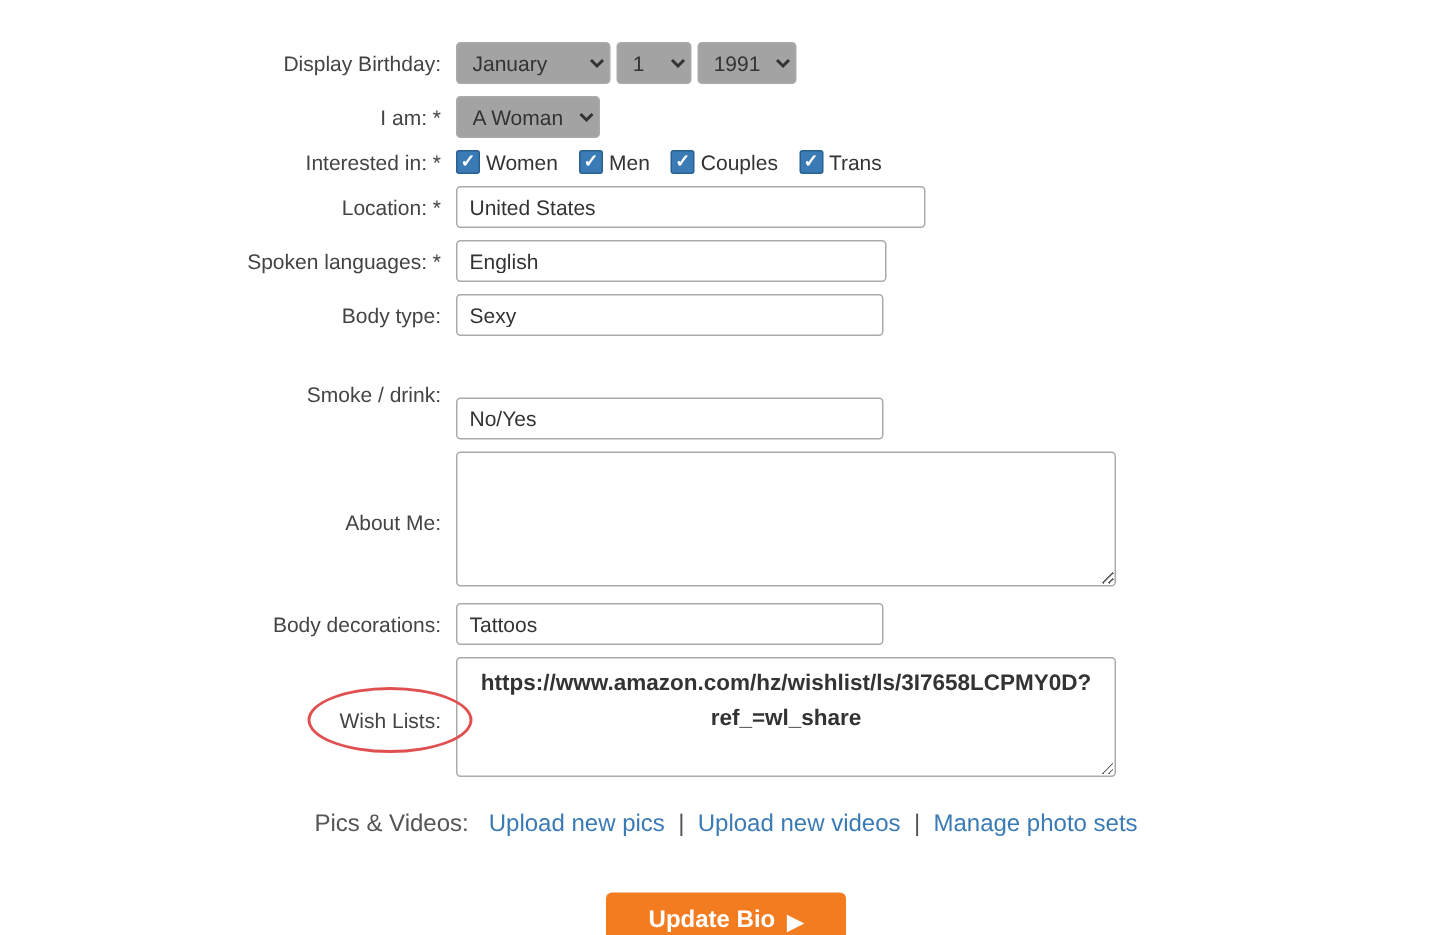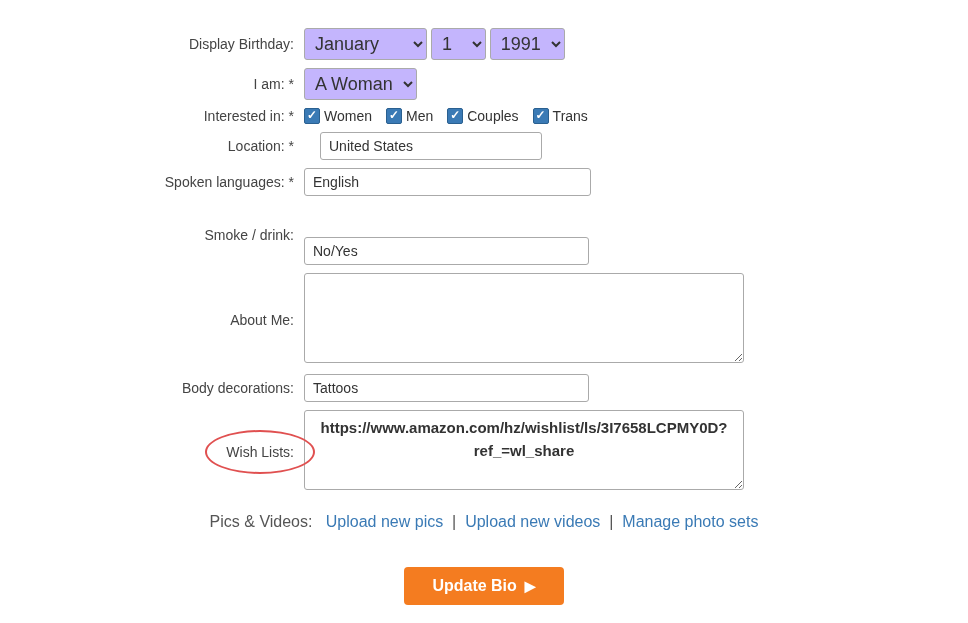--- a/index.html
+++ b/index.html
@@ -34,27 +34,27 @@
       border-radius: 3px;
       padding: 5px 8px;
       font-size: 14px;
       color: #333;
       outline: none;
     }
     select {
       border: 1px solid #aaa;
       border-radius: 3px;
       padding: 4px 6px;
-      font-size: 18px;
-      color: #333;
-      background: #c4b5fd;
+      font-size: 14px;
+      color: #333;
+      background: #a3a3a3;
       cursor: pointer;
     }
     .display-name-input { width: 285px; }
-    .location-input { width: 222px; margin-left: 16px; }
+    .location-input { width: 313px; }
     .language-input { width: 287px; }
     .body-type-input { width: 285px; }
     .smoke-input { width: 285px; margin-top: 33px; }
     .decorations-input { width: 285px; }
     .about-textarea {
       width: 440px;
       height: 90px;
       border: 1px solid #aaa;
       border-radius: 3px;
       padding: 6px 8px;
@@ -220,20 +220,26 @@
       <input type="text" class="location-input" value="United States" style="">
     </td>
   </tr>
   <tr>
     <td>Spoken languages: *</td>
     <td>
       <input type="text" class="language-input" value="English" style="">
     </td>
   </tr>
   <tr>
+    <td>Body type:</td>
+    <td>
+      <input type="text" class="body-type-input" value="Sexy" style="">
+    </td>
+  </tr>
+  <tr>
     <td>Smoke / drink:</td>
     <td>
       <input type="text" class="smoke-input" value="No/Yes" style="">
     </td>
   </tr>
   <tr>
     <td>About Me:</td>
     <td>
       <textarea class="about-textarea" style=""></textarea>
     </td>

